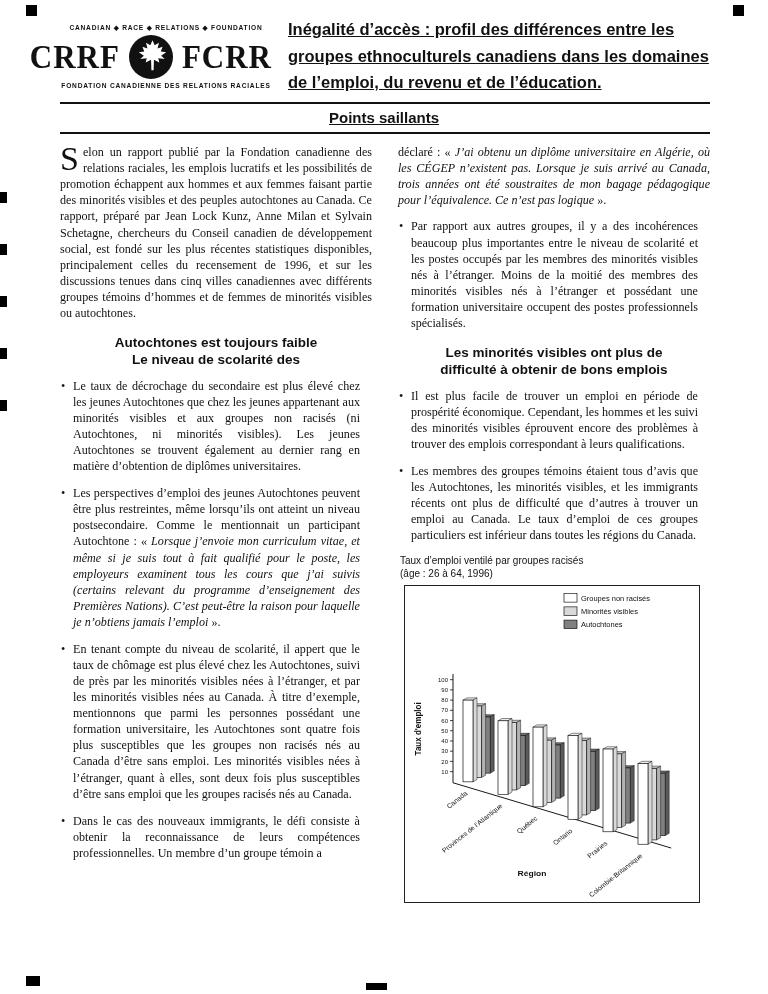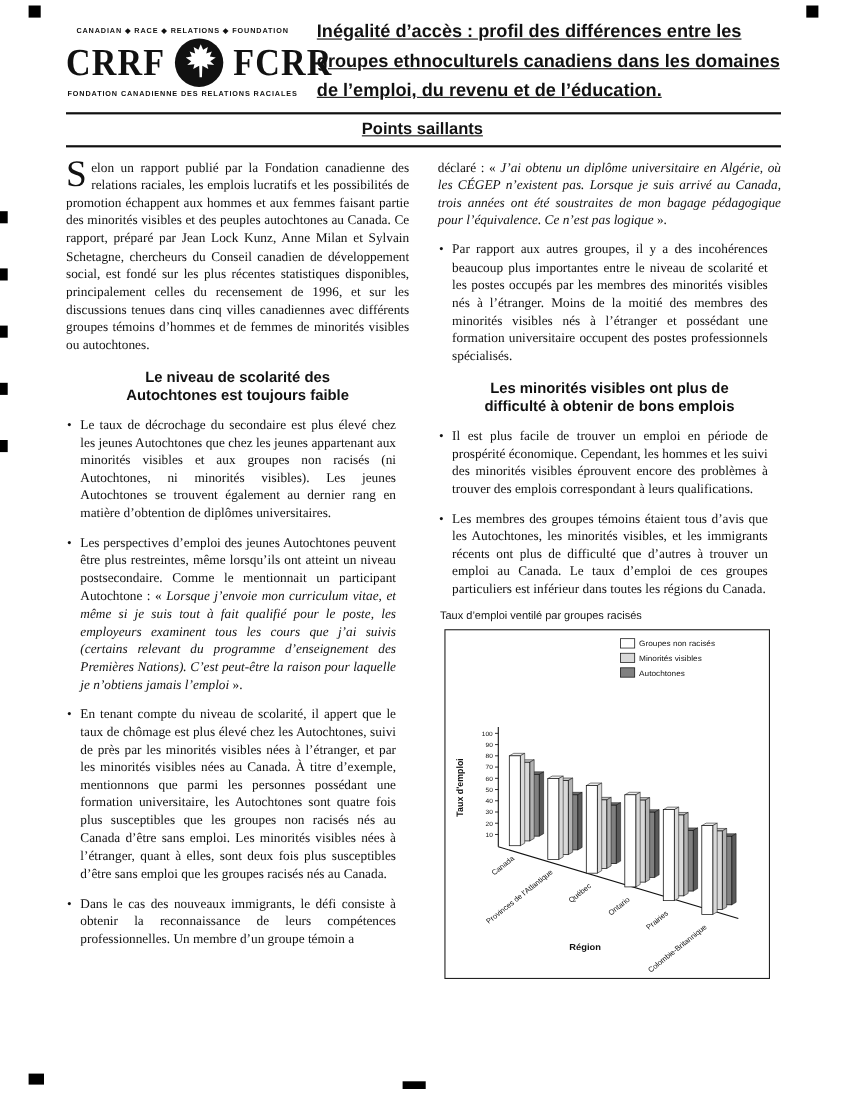--- a/index.html
+++ b/index.html
@@ -32,21 +32,21 @@
     padding: 16px 58px 6px 60px;
   }
   .logo { width: 212px; flex: 0 0 auto; text-align: center; }
   .logo-top, .logo-bottom {
     font-family: "Liberation Sans", sans-serif;
     font-weight: bold;
     font-size: 6.6px;
     letter-spacing: 0.8px;
     white-space: nowrap;
   }
-  .logo-mid { display: flex; align-items: center; justify-content: space-between; gap: 8px; margin: 2px 0; }
+  .logo-mid { display: flex; align-items: center; justify-content: flex-end; gap: 8px; margin: 2px 0; }
   .logo-acronym {
     font-family: "Liberation Serif", serif;
     font-weight: bold;
     font-size: 31px;
     letter-spacing: 1px;
     transform: scaleY(1.12);
     display: inline-block;
   }
   .leaf-badge { width: 46px; height: 46px; flex: 0 0 auto; }
   .doc-title {
@@ -160,22 +160,22 @@
   <div class="rule"></div>
 
   <main class="columns">
 
     <section class="col">
       <p class="intro">
         <span class="dropcap">S</span><span>elon un rapport publié par la Fondation canadienne des relations raciales, les emplois lucratifs et les possibilités de promotion échappent aux hommes et aux femmes faisant partie des minorités visibles et des peuples autochtones au Canada. Ce rapport, préparé par Jean Lock Kunz, Anne Milan et Sylvain Schetagne, chercheurs du Conseil canadien de développement social, est fondé sur les plus récentes statistiques disponibles, principalement celles du recensement de 1996, et sur les discussions tenues dans cinq villes canadiennes avec différents groupes témoins d’hommes et de femmes de minorités visibles ou autochtones.</span>
       </p>
 
       <h3 class="col-heading">
+        <span class="hl">Autochtones est toujours faible</span>
         <span class="hl">Le niveau de scolarité des</span>
-        <span class="hl">Autochtones est toujours faible</span>
       </h3>
 
       <ul class="bullets">
         <li>
           <span>Le taux de décrochage du secondaire est plus élevé chez les jeunes Autochtones que chez les jeunes appartenant aux minorités visibles et aux groupes non racisés (ni Autochtones, ni minorités visibles). Les jeunes Autochtones se trouvent également au dernier rang en matière d’obtention de diplômes universitaires.</span>
         </li>
         <li>
           <span>Les perspectives d’emploi des jeunes Autochtones peuvent être plus restreintes, même lorsqu’ils ont atteint un niveau postsecondaire. Comme le mentionnait un participant Autochtone : « </span><span class="it">Lorsque j’envoie mon curriculum vitae, et même si je suis tout à fait qualifié pour le poste, les employeurs examinent tous les cours que j’ai suivis (certains relevant du programme d’enseignement des Premières Nations). C’est peut-être la raison pour laquelle je n’obtiens jamais l’emploi</span><span> ».</span>
         </li>
       </ul>
@@ -211,20 +211,21 @@
         <li>
           <span>Il est plus facile de trouver un emploi en période de prospérité économique. Cependant, les hommes et les suivi des minorités visibles éprouvent encore des problèmes à trouver des emplois correspondant à leurs qualifications.</span>
         </li>
         <li>
           <span>Les membres des groupes témoins étaient tous d’avis que les Autochtones, les minorités visibles, et les immigrants récents ont plus de difficulté que d’autres à trouver un emploi au Canada. Le taux d’emploi de ces groupes particuliers est inférieur dans toutes les régions du Canada.</span>
         </li>
       </ul>
 
       <p class="chart-caption">
         <span class="cap-line">Taux d’emploi ventilé par groupes racisés</span>
+        <span class="cap-line">(âge : 26 à 64, 1996)</span>
       </p>
 
       <figure class="chart-box">
         <svg viewBox="0 0 292 332" preserveAspectRatio="none">
             <line x1="47" y1="207" x2="47" y2="92" stroke="#111" stroke-width="1"></line>
             <line x1="44" y1="195.2" x2="47" y2="195.2" stroke="#111" stroke-width="0.8"></line>
             <text x="42" y="197.5" text-anchor="end" font-size="6" font-family="&quot;Liberation Sans&quot;, sans-serif" fill="#111">10</text>
             <line x1="44" y1="184.4" x2="47" y2="184.4" stroke="#111" stroke-width="0.8"></line>
             <text x="42" y="186.70000000000002" text-anchor="end" font-size="6" font-family="&quot;Liberation Sans&quot;, sans-serif" fill="#111">20</text>
             <line x1="44" y1="173.6" x2="47" y2="173.6" stroke="#111" stroke-width="0.8"></line>

